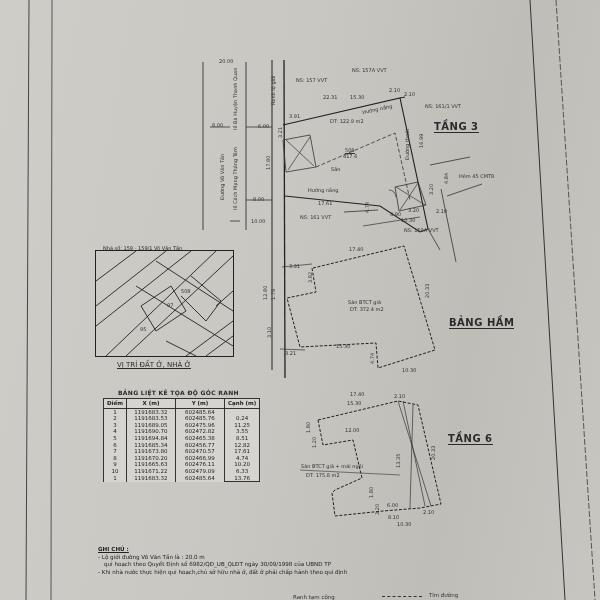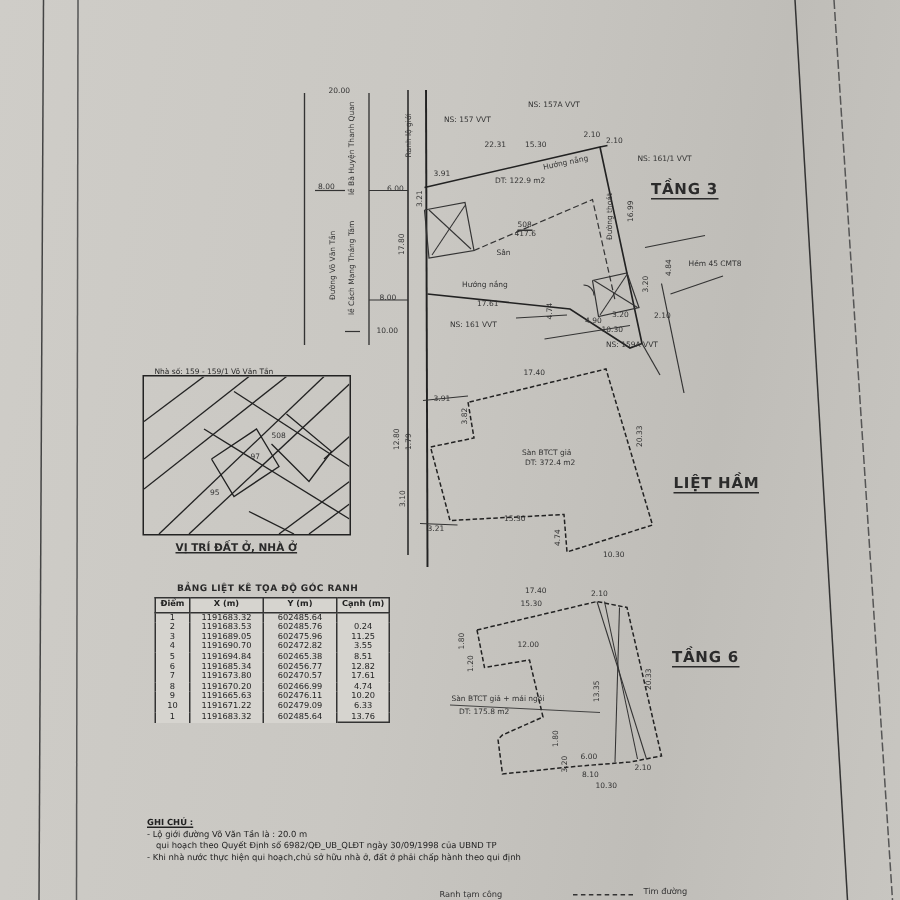--- a/index.html
+++ b/index.html
@@ -10,21 +10,21 @@
     .txt { position:absolute; white-space:nowrap; font-size:5px; color:#333; }
     .vtxt { position:absolute; white-space:nowrap; font-size:5px; color:#333; transform-origin:left top; transform:rotate(-90deg); }
     .floor-title { position:absolute; font-size:10px; font-weight:bold; color:#2b2b2b; border-bottom:1px solid #2b2b2b; letter-spacing:0.5px; }
     table.coords { position:absolute; left:103px; top:398px; border-collapse:collapse; font-size:5.5px; color:#222; background:#d6d4cf; }
     table.coords th, table.coords td { border:1px solid #333; padding:0 3px; text-align:center; line-height:6.6px; }
     table.coords th { font-weight:bold; padding:1px 3px; }
     table.coords td { border-top:none; border-bottom:none; }
     .table-title { position:absolute; left:118px; top:389px; font-size:6px; font-weight:bold; letter-spacing:0.3px; }
     .notes { position:absolute; left:98px; top:546px; font-size:5.6px; line-height:7.5px; color:#222; }
     .notes .head { font-weight:bold; text-decoration:underline; }
-    .loc-title { position:absolute; left:117px; top:361px; font-size:7px; font-weight:bold; text-decoration:underline; }
+    .loc-title { position:absolute; left:117px; top:361px; font-size:7px; font-weight:normal; text-decoration:underline; }
     .loc-caption { position:absolute; left:103px; top:245px; font-size:5px; }
   </style>
 </head>
 <body>
 
 <svg class="abs" style="left:0;top:0" width="600" height="600">
   <line x1="29" y1="0" x2="26" y2="600" stroke="#444" stroke-width="1"></line>
   <line x1="52" y1="0" x2="51" y2="600" stroke="#555" stroke-width="1"></line>
   <line x1="530" y1="0" x2="565" y2="600" stroke="#333" stroke-width="1"></line>
   <line x1="556" y1="0" x2="595" y2="600" stroke="#555" stroke-width="1" stroke-dasharray="6,2"></line>
@@ -173,21 +173,21 @@
     <tr>
         <td>1</td>
         <td>1191683.32</td>
         <td>602485.64</td>
         <td style="border-bottom:1px solid #333">13.76</td>
       </tr>
   </tbody>
 </table>
 
 <span class="floor-title" style="left:434px;top:121px;">TẦNG 3</span>
-<span class="floor-title" style="left:449px;top:317px;">LIỆT HẦM</span>
+<span class="floor-title" style="left:449px;top:317px;">BẢNG HẦM</span>
 <span class="floor-title" style="left:448px;top:433px;">TẦNG 6</span>
 
 <span class="txt" style="left:330px;top:118px;">DT: 122.9 m2</span>
 <span class="txt" style="left:345px;top:147px;border-bottom:0.6px solid #333;">508</span>
 <span class="txt" style="left:343px;top:153px;">417.6</span>
 <span class="txt" style="left:331px;top:166px;">Sân</span>
 <span class="txt" style="left:296px;top:77px;">NS: 157 VVT</span>
 <span class="txt" style="left:352px;top:67px;">NS: 157A VVT</span>
 <span class="txt" style="left:425px;top:103px;">NS: 161/1 VVT</span>
 <span class="txt" style="left:300px;top:214px;">NS: 161 VVT</span>

